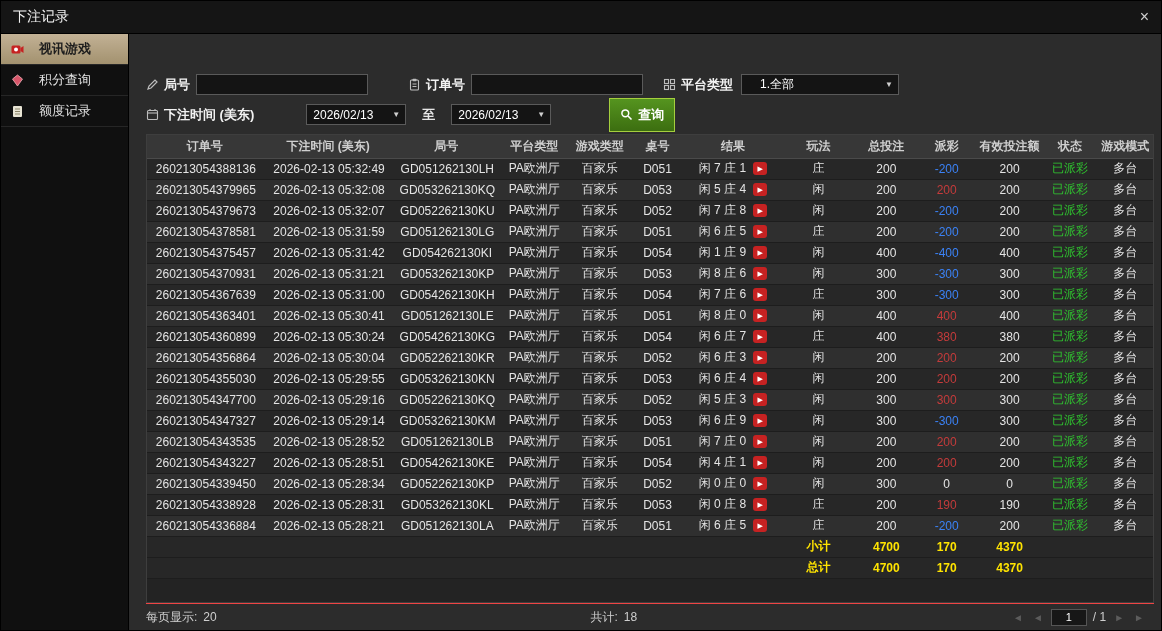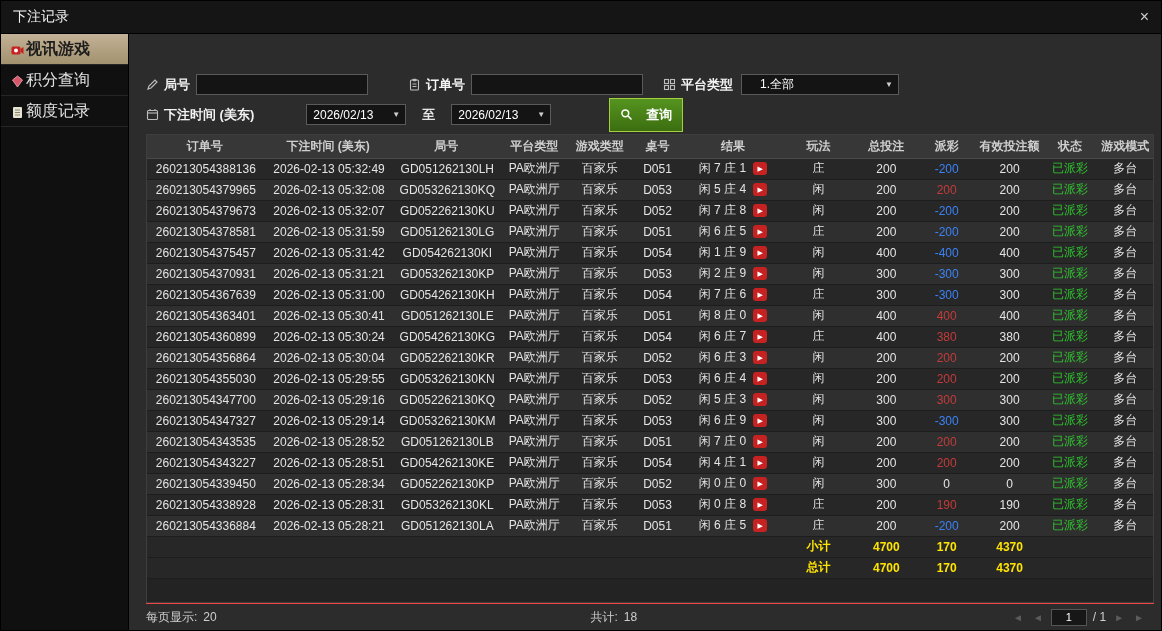--- a/index.html
+++ b/index.html
@@ -9,33 +9,33 @@
     background:#1b1b1b; color:#e6e6e6; font-size:13px;
   }
   .window { width:1162px; height:631px; display:flex; flex-direction:column; border:1px solid #000; background:#2c2c2c; }
   
   .titlebar { height:30px; background:#151515; display:flex; align-items:center; padding:16px 12px; border-bottom:1px solid #000; flex:0 0 30px; }
   .titlebar .title { font-size:14px; color:#f2f2f2; }
   .titlebar .close { margin-left:auto; color:#cfcfcf; font-size:16px; cursor:pointer; line-height:1; }
   
   .content { flex:1; display:flex; min-height:0; }
   .sidebar { width:128px; background:#101010; border-right:1px solid #000; flex:0 0 128px; }
-  .side-item { height:31px; display:flex; align-items:center; gap:2px; padding-left:10px; font-size:16px; color:#e0e0e0; border-bottom:1px solid #262626; cursor:pointer; }
+  .side-item { height:31px; display:flex; align-items:center; gap:15px; padding-left:10px; font-size:13px; color:#e0e0e0; border-bottom:1px solid #262626; cursor:pointer; }
   .side-item.active { background:linear-gradient(#c2b195,#a3926f); color:#1d1d1d; font-weight:bold; }
   .main { flex:1; display:flex; flex-direction:column; padding:4px 7px 0 17px; min-width:0; background:#2c2c2c;margin-top:30px; }
   
   .filter-row { display:flex; align-items:center; height:27px; margin-top:3px; font-size:13px; }
   .flabel { display:flex; align-items:center; gap:5px; font-weight:bold; color:#f2f2f2; white-space:nowrap; }
   .ficon { width:13px; height:13px; display:inline-block; }
   .tinput { width:172px; height:21px; background:#141414; border:1px solid #5a5a5a; color:#fff; font-size:12px; padding:0 5px; margin-left:6px; }
   .selectbox { width:158px; height:21px; margin-left:8px; background:#141414; border:1px solid #5a5a5a; display:flex; align-items:center; padding-left:18px; font-size:12px; color:#fff; cursor:pointer; position:relative; }
   .selectbox .arr, .datebox .arr { margin-left:auto; font-size:8px; color:#cfcfcf; padding:0 5px; }
   .datebox { width:100px; height:21px; background:#141414; border:1px solid #5a5a5a; display:flex; align-items:center; padding-left:6px; font-size:12px; color:#fff; cursor:pointer; }
   .to-label { margin:0 16px; font-weight:bold; }
-  .query-btn { margin-left:58px; height:23px; padding:16px 10px; background:linear-gradient(#55941f,#3c6e10); border:1px solid #a5cf3e; color:#fff; font-size:13px; font-weight:bold; display:flex; align-items:center; gap:13px; cursor:pointer; }
+  .query-btn { margin-left:58px; height:23px; padding:16px 10px; background:linear-gradient(#55941f,#3c6e10); border:1px solid #a5cf3e; color:#fff; font-size:13px; font-weight:bold; display:flex; align-items:center; gap:5px; cursor:pointer; }
   
   .table-area { flex:1; margin-top:6px; border:1px solid #3e3e3e; background:#232323; overflow:hidden; min-height:0; }
   table { width:100%; border-collapse:collapse; table-layout:fixed; font-size:12px; }
   th { background:#373737; color:#cfcfcf; font-weight:bold; height:23px; border-bottom:1px solid #4a4a4a; white-space:nowrap; overflow:hidden; }
   td { height:21px; padding:0 4px; text-align:center; white-space:nowrap; overflow:hidden; border-bottom:1px solid #1d1d1d; color:#e4e4e4; }
   tbody tr { background:#272727; }
   tbody tr.alt { background:#2f2f2f; }
   td.l { text-align:center; padding-left:6px; }
   th:nth-child(1){width:11.5%} th:nth-child(2){width:13%} th:nth-child(3){width:10.5%}
   th:nth-child(4){width:7%}  th:nth-child(5){width:6%}  th:nth-child(6){width:5.5%}
@@ -270,21 +270,21 @@
                 <td class="status">已派彩</td>
                 <td>多台</td>
               </tr>
               <tr class="alt">
                 <td class="l">260213054370931</td>
                 <td class="l">2026-02-13 05:31:21</td>
                 <td class="l">GD053262130KP</td>
                 <td>PA欧洲厅</td>
                 <td>百家乐</td>
                 <td>D053</td>
-                <td><span>闲 2 庄 9</span><span class="play">▶</span></td>
+                <td><span>闲 8 庄 6</span><span class="play">▶</span></td>
                 <td>闲</td>
                 <td>300</td>
                 <td class="neg">-300</td>
                 <td>300</td>
                 <td class="status">已派彩</td>
                 <td>多台</td>
               </tr>
               <tr>
                 <td class="l">260213054367639</td>
                 <td class="l">2026-02-13 05:31:00</td>

